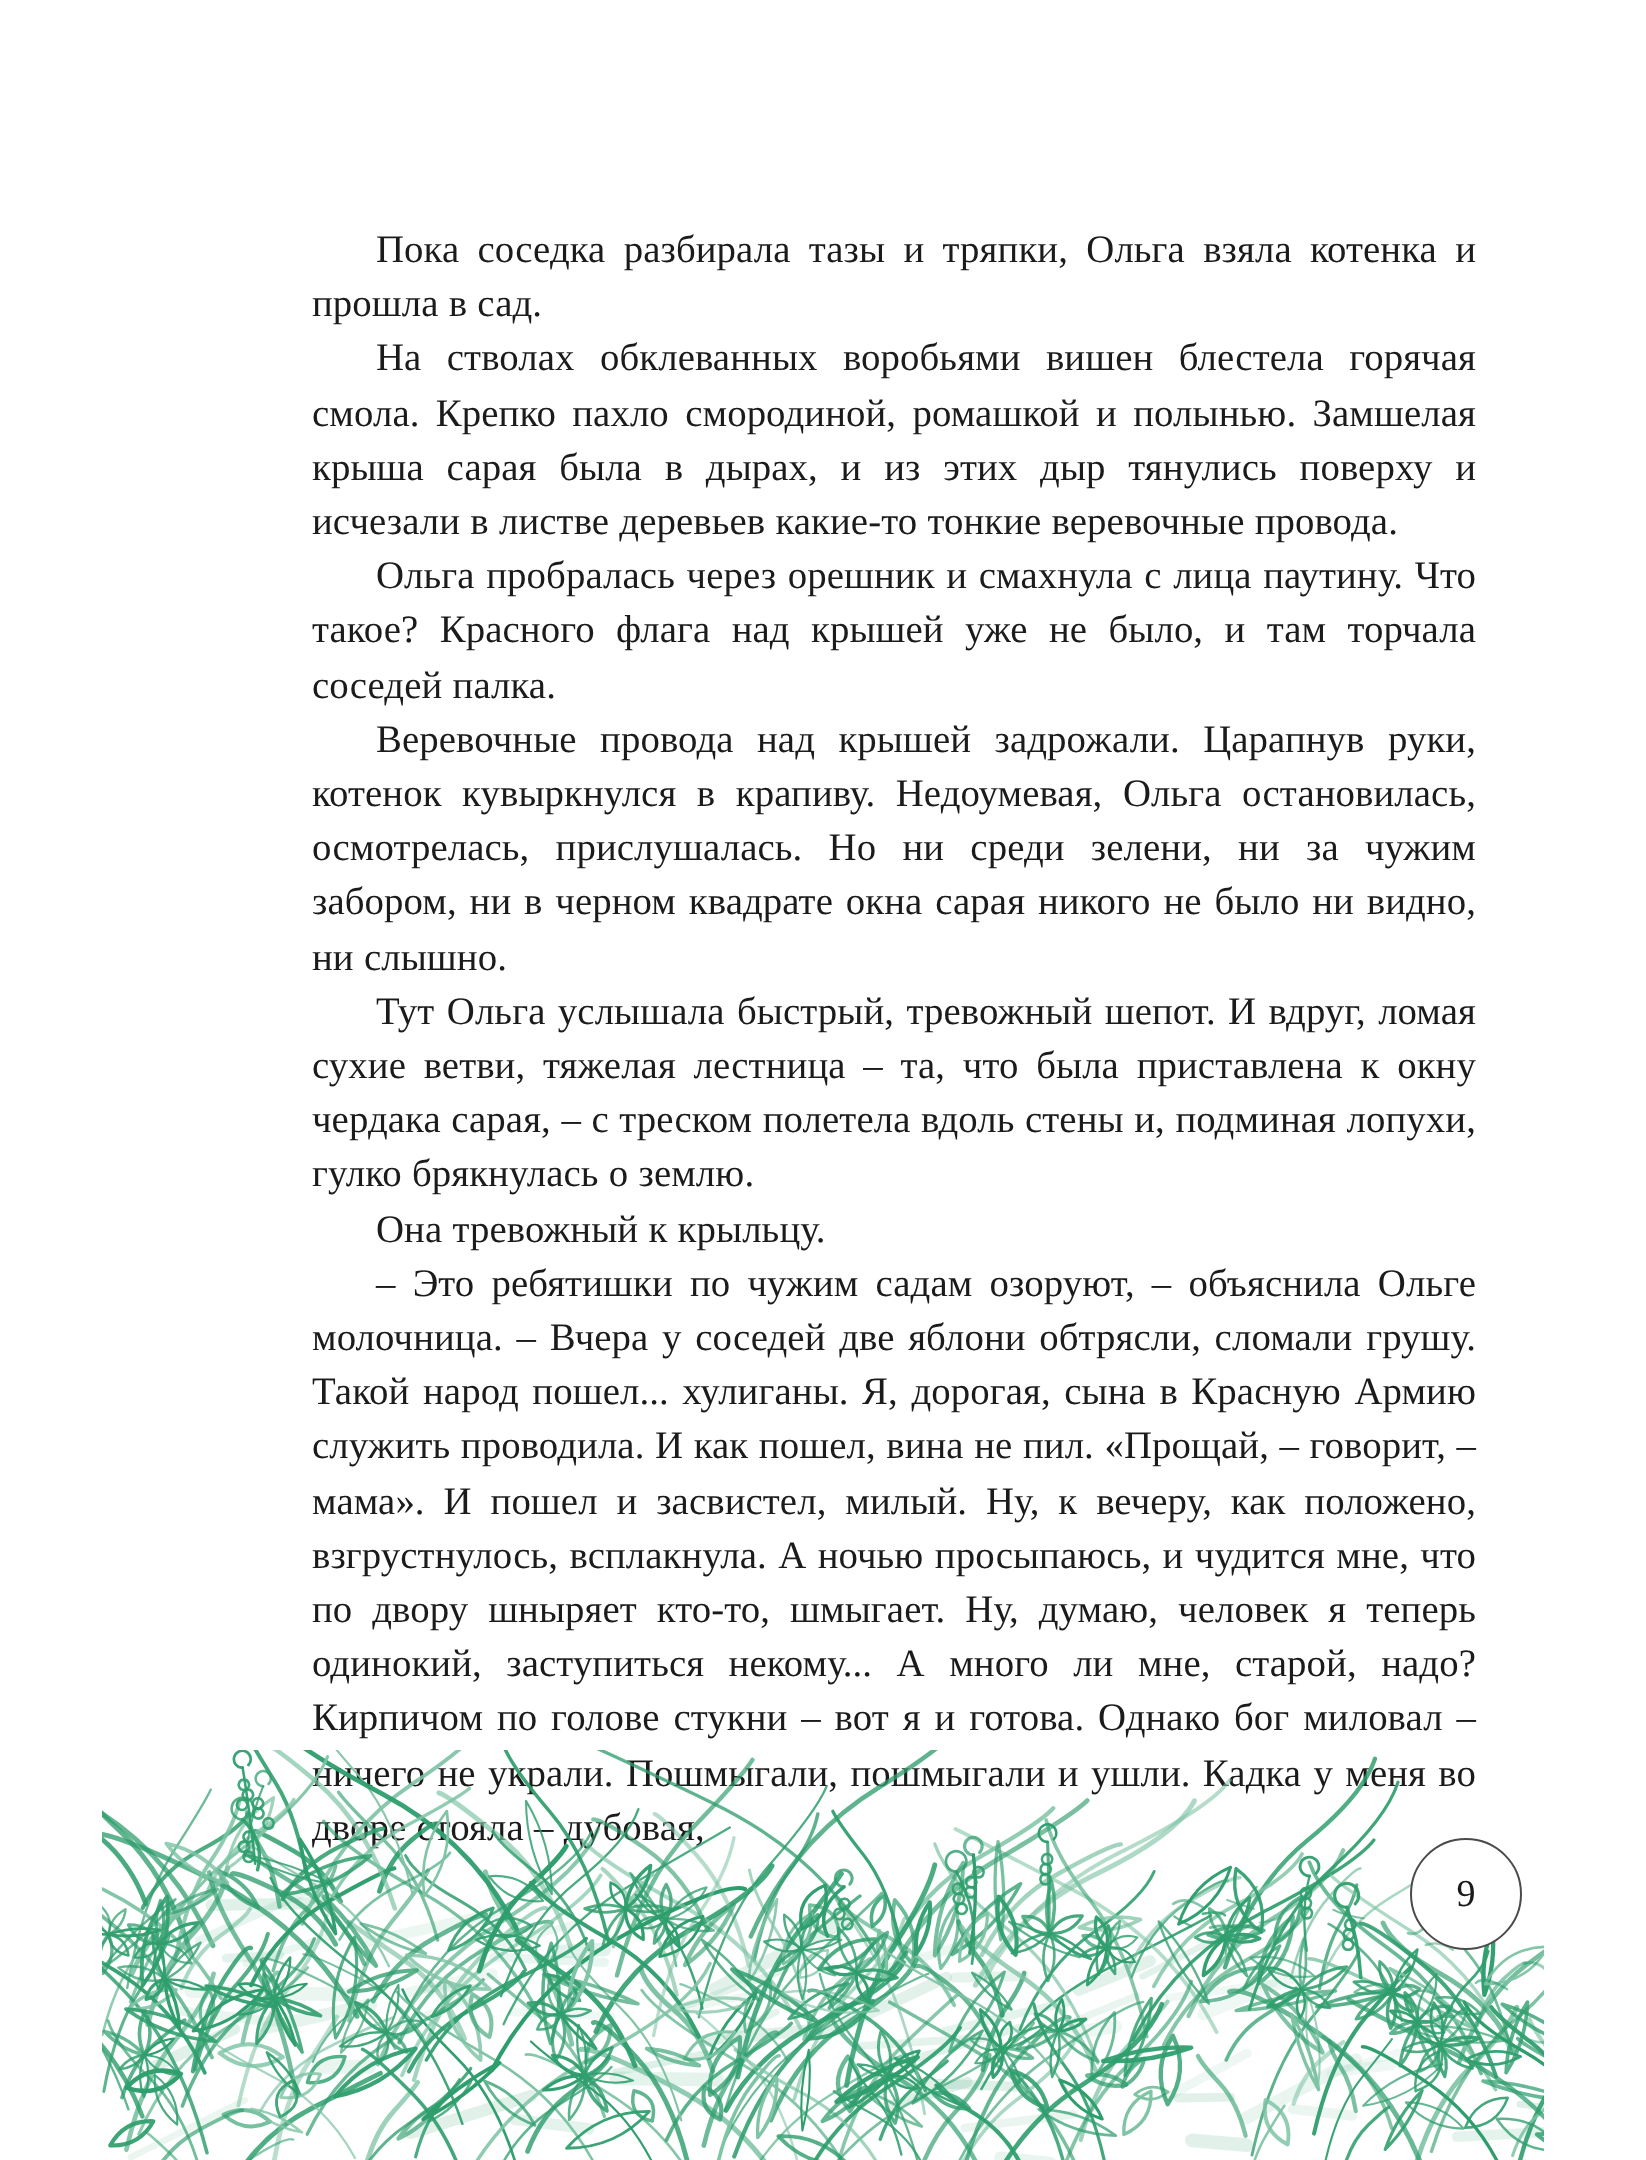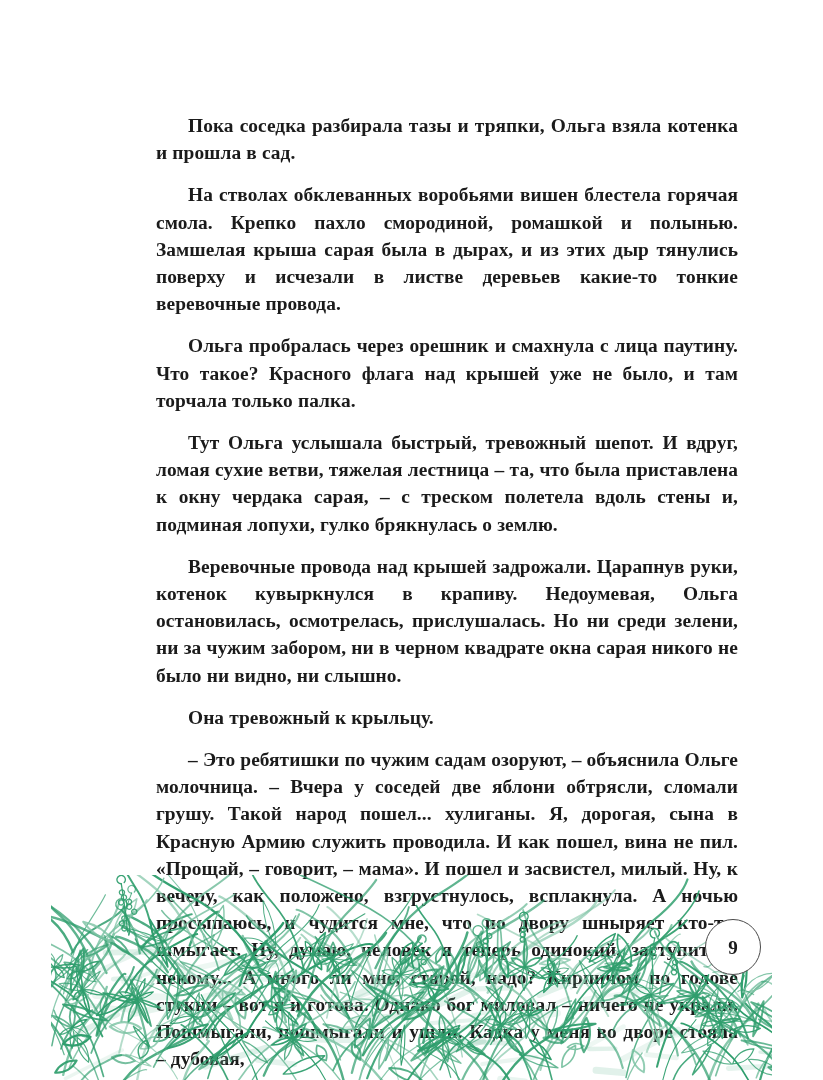--- a/index.html
+++ b/index.html
@@ -9,21 +9,20 @@
     background: #ffffff;
   }
   #page {
     position: relative;
     width: 721px;
     height: 1080px;
     margin: 0 auto;
     background: #ffffff;
     overflow: hidden;
     font-family: "Liberation Serif", "DejaVu Serif", serif;
-    font-weight: bold;
   }
 
   
   #textblock {
     position: absolute;
     left: 105px;
     top: 112px;
     width: 582px;
   }
   .para {
@@ -32,21 +31,21 @@
     font-size: 19.4px;
     line-height: 27.2px;
     text-align: justify;
     text-align-last: left;
     text-indent: 32px;
     hyphens: manual;
     -webkit-hyphens: manual;
     letter-spacing: 0.05px;
     word-spacing: 0.2px;
   }
-  .para + .para { margin-top: 15px; }
+  .para + .para { margin-top: 0; }
 
   
   #folio {
     position: absolute;
     left: 654px;
     top: 919px;
     width: 54px;
     height: 54px;
     border-radius: 50%;
     background: #ffffff;
@@ -75,23 +74,23 @@
   #illustration svg { display: block; width: 100%; height: 100%; }
 </style>
 </head>
 <body>
 
 <div id="page">
 
   <div id="textblock">
     <p class="para">Пока соседка разбирала тазы и тряпки, Ольга взяла ко­тенка и прошла в сад.</p>
     <p class="para">На стволах обклеванных воробьями вишен блестела го­рячая смола. Крепко пахло смородиной, ромашкой и полы­нью. Замшелая крыша сарая была в дырах, и из этих дыр тянулись поверху и исчезали в листве деревьев какие-то тонкие веревочные провода.</p>
-    <p class="para">Ольга пробралась через орешник и смахнула с лица пау­тину. Что такое? Красного флага над крышей уже не было, и там торчала только палка.</p>
+    <p class="para">Ольга пробралась через орешник и смахнула с лица пау­тину. Что такое? Красного флага над крышей уже не было, и там торчала соседей палка.</p>
+    <p class="para">Веревочные провода над крышей задрожали. Царапнув руки, котенок кувыркнулся в крапиву. Недоумевая, Ольга остановилась, осмотрелась, прислушалась. Но ни среди зе­лени, ни за чужим забором, ни в черном квадрате окна са­рая никого не было ни видно, ни слышно.</p>
     <p class="para">Тут Ольга услышала быстрый, тревожный шепот. И вдруг, ломая сухие ветви, тяжелая лестница – та, что была приставлена к окну чердака сарая, – с треском полетела вдоль стены и, подминая лопухи, гулко брякнулась о землю.</p>
-    <p class="para">Веревочные провода над крышей задрожали. Царапнув руки, котенок кувыркнулся в крапиву. Недоумевая, Ольга остановилась, осмотрелась, прислушалась. Но ни среди зе­лени, ни за чужим забором, ни в черном квадрате окна са­рая никого не было ни видно, ни слышно.</p>
     <p class="para">Она тревожный к крыльцу.</p>
     <p class="para">– Это ребятишки по чужим садам озоруют, – объяснила Ольге молочница. – Вчера у соседей две яблони обтрясли, сломали грушу. Такой народ пошел... хулиганы. Я, доро­гая, сына в Красную Армию служить проводила. И как по­шел, вина не пил. «Прощай, – говорит, – мама». И пошел и засвистел, милый. Ну, к вечеру, как положено, взгруст­нулось, всплакнула. А ночью просыпаюсь, и чудится мне, что по двору шныряет кто-то, шмыгает. Ну, думаю, человек я теперь одинокий, заступиться некому... А много ли мне, старой, надо? Кирпичом по голове стукни – вот я и гото­ва. Однако бог миловал – ничего не украли. Пошмыгали, пошмыгали и ушли. Кадка у меня во дворе стояла – дубовая,</p>
   </div>
 
   <div id="illustration">
     <svg viewBox="0 0 823 205" preserveAspectRatio="none" xmlns="http://www.w3.org/2000/svg">
       <g id="grass" fill="none" stroke-linecap="round" stroke-linejoin="round">
           <path d="M533.6,123.8 q26.2,-3.6 52.4,-7.2" stroke="#7dc3a4" stroke-width="3.89" opacity="0.12" fill="none"></path>
           <path d="M572.1,184.0 q27.4,-14.6 54.9,-29.2" stroke="#7dc3a4" stroke-width="6.39" opacity="0.16" fill="none"></path>
           <path d="M301.7,145.0 q24.9,-2.3 49.8,-4.6" stroke="#7dc3a4" stroke-width="6.02" opacity="0.23" fill="none"></path>

